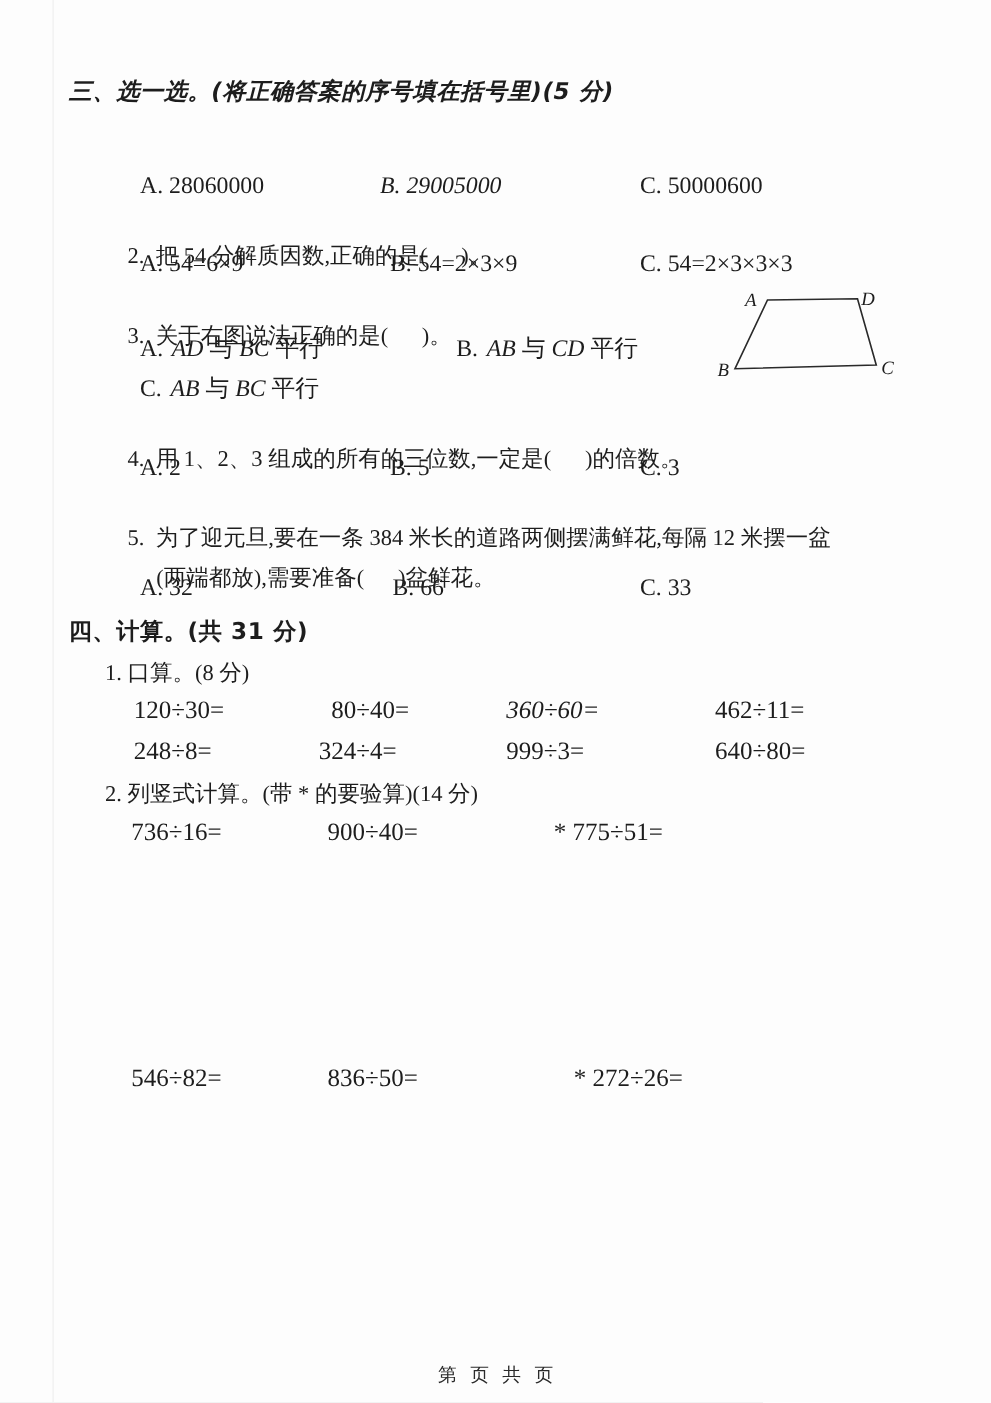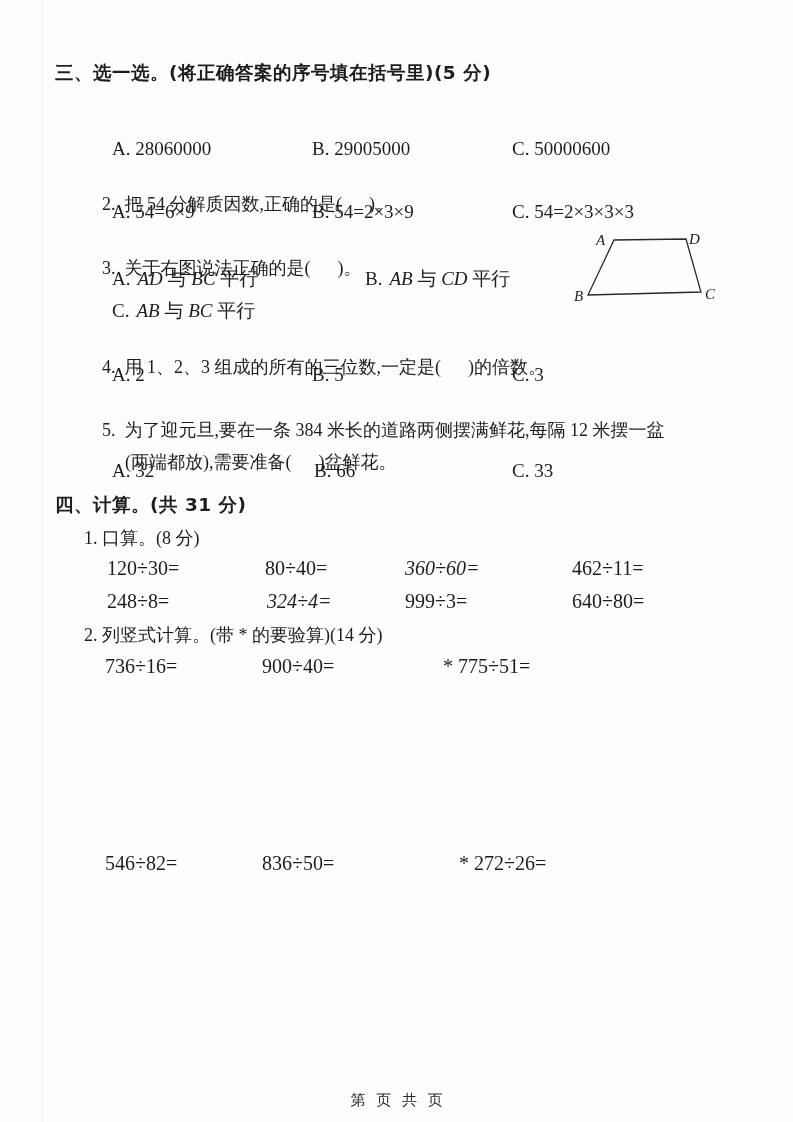--- a/index.html
+++ b/index.html
@@ -41,25 +41,25 @@
     font-family:"Liberation Serif","DejaVu Serif",serif;
     fill:#1d1d1d;
   }
 </style>
 </head>
 <body>
 
 <div class="page">
   <div class="scan-artifact-line"></div>
 
-  <div class="line heading" style="left:55px; top:60px;">三、选一选。(将正确答案的序号填在括号里)(5 分)</div>
+  <div class="line heading" style="left:55px; top:60px;font-style:italic;">三、选一选。(将正确答案的序号填在括号里)(5 分)</div>
 
   <div class="line" style="left:112px; top:138px;">
     <span class="opt" style="left:0px;">A. 28060000</span>
-    <span class="opt" style="left:200px;">B. 29005000</span>
+    <span class="opt" style="left:192px;font-style:italic;">B. 29005000</span>
     <span class="opt" style="left:400px;">C. 50000600</span>
   </div>
 
   <div class="line qline" style="left:84px; top:171px;">
     <span class="qnum">2.</span><span>把 54 分解质因数,正确的是(      )。</span>
   </div>
   <div class="line" style="left:112px; top:201px;">
     <span class="opt" style="left:0px;">A. 54=6×9</span>
     <span class="opt" style="left:200px;">B. 54=2×3×9</span>
     <span class="opt" style="left:400px;">C. 54=2×3×3×3</span>
@@ -110,21 +110,21 @@
   <div class="line subline" style="left:84px; top:526px;">1. 口算。(8 分)</div>
 
   <div class="line" style="left:107px; top:557px;">
     <span class="calc-item" style="left:0px;">120÷30=</span>
     <span class="calc-item" style="left:158px;">80÷40=</span>
     <span class="calc-item" style="left:298px;font-style:italic;">360÷60=</span>
     <span class="calc-item" style="left:465px;">462÷11=</span>
   </div>
   <div class="line" style="left:107px; top:590px;">
     <span class="calc-item" style="left:0px;">248÷8=</span>
-    <span class="calc-item" style="left:160px;font-style:italic;">324÷4=</span>
+    <span class="calc-item" style="left:148px;">324÷4=</span>
     <span class="calc-item" style="left:298px;">999÷3=</span>
     <span class="calc-item" style="left:465px;">640÷80=</span>
   </div>
 
   <div class="line subline" style="left:84px; top:623px;">2. 列竖式计算。(带 * 的要验算)(14 分)</div>
 
   <div class="line" style="left:105px; top:655px;">
     <span class="calc-item" style="left:0px;">736÷16=</span>
     <span class="calc-item" style="left:157px;">900÷40=</span>
     <span class="calc-item" style="left:338px;">* 775÷51=</span>

